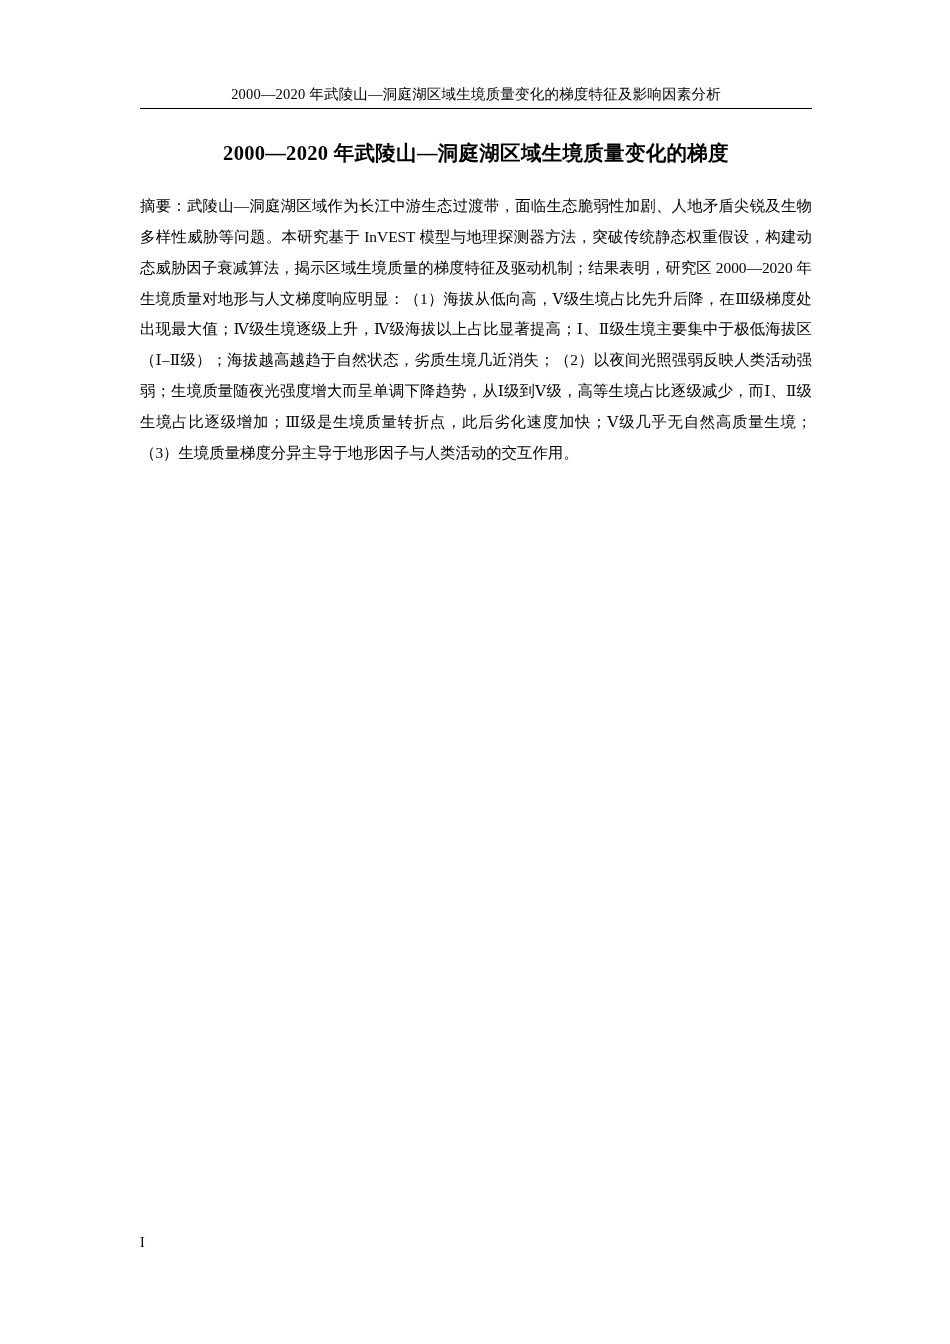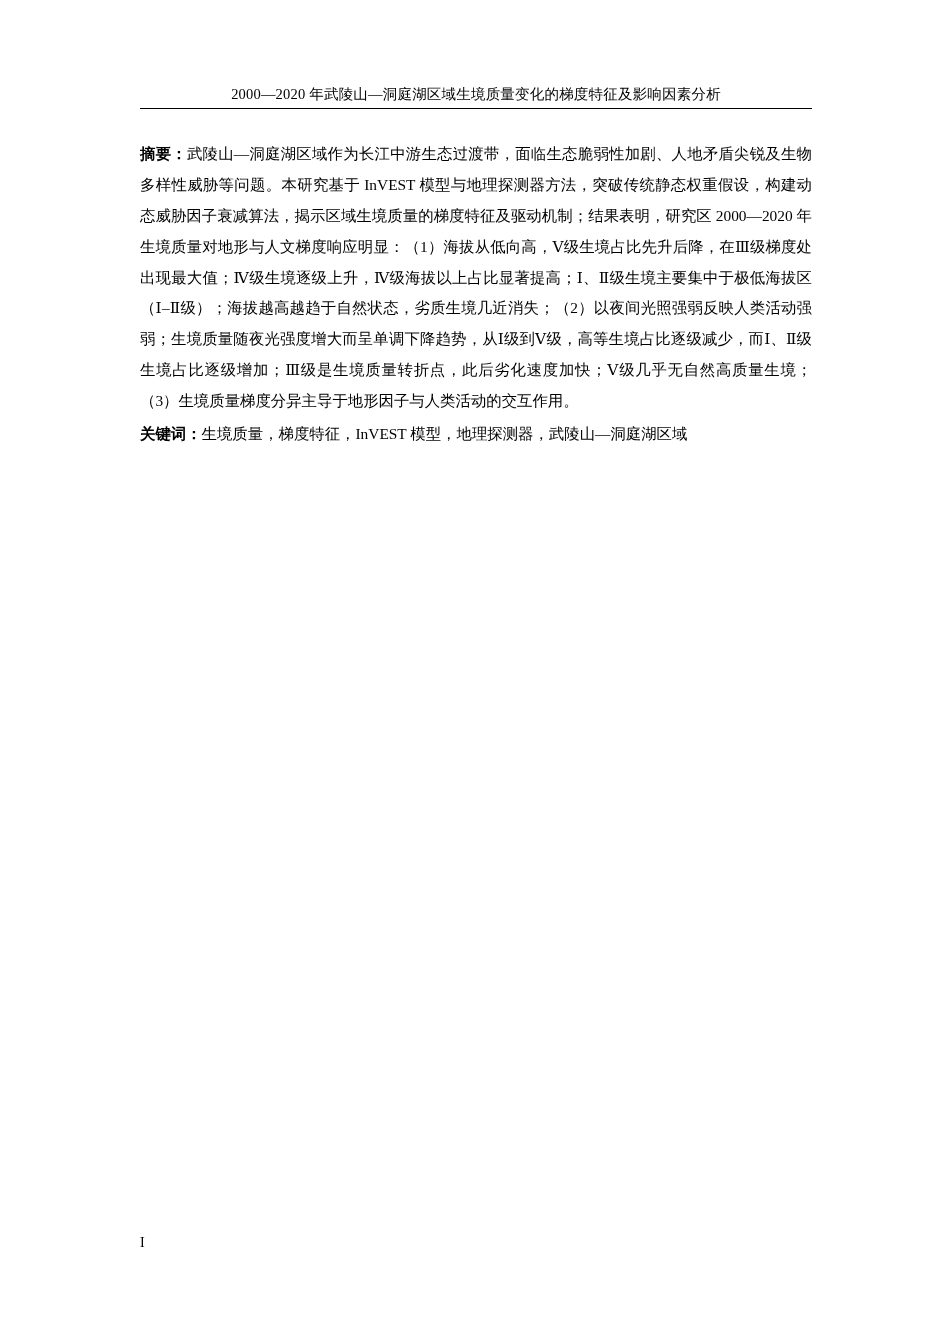--- a/index.html
+++ b/index.html
@@ -51,21 +51,21 @@
   }
   
   .abstract {
     margin-top: 22px;
     font-size: 15.4px;
     line-height: 2.0;
     text-align: justify;
     text-justify: inter-ideograph;
   }
   .lbl {
-    font-weight: bold;
+    font-weight: normal;
   }
   .keywords {
     margin-top: 2px;
     font-size: 15.4px;
     line-height: 2.0;
     text-align: justify;
   }
   
   .folio {
     position: absolute;
@@ -76,26 +76,24 @@
 </style>
 </head>
 <body>
 
 <div class="page">
   <div class="content">
 
     <div class="header-line">2000—2020 年武陵山—洞庭湖区域生境质量变化的梯度特征及影响因素分析</div>
 
     <div class="title">
+      <span class="ln1">2000—2020 年武陵山—洞庭湖区域生境质量变化的梯度</span>
     </div>
 
     <div class="abstract">
       <span class="lbl">摘要：</span><span>武陵山—洞庭湖区域作为长江中游生态过渡带，面临生态脆弱性加剧、人地矛盾尖锐及生物多样性威胁等问题。本研究基于 InVEST 模型与地理探测器方法，突破传统静态权重假设，构建动态威胁因子衰减算法，揭示区域生境质量的梯度特征及驱动机制；结果表明，研究区 2000—2020 年生境质量对地形与人文梯度响应明显：（1）海拔从低向高，Ⅴ级生境占比先升后降，在Ⅲ级梯度处出现最大值；Ⅳ级生境逐级上升，Ⅳ级海拔以上占比显著提高；Ⅰ、Ⅱ级生境主要集中于极低海拔区（Ⅰ–Ⅱ级）；海拔越高越趋于自然状态，劣质生境几近消失；（2）以夜间光照强弱反映人类活动强弱；生境质量随夜光强度增大而呈单调下降趋势，从Ⅰ级到Ⅴ级，高等生境占比逐级减少，而Ⅰ、Ⅱ级生境占比逐级增加；Ⅲ级是生境质量转折点，此后劣化速度加快；Ⅴ级几乎无自然高质量生境；（3）生境质量梯度分异主导于地形因子与人类活动的交互作用。</span>
     </div>
 
-    <div class="keywords">
-      <span class="lbl">关键词：</span><span>生境质量，梯度特征，InVEST 模型，地理探测器，武陵山—洞庭湖区域</span>
-    </div>
 
   </div>
 
   <div class="folio">I</div>
 </div>
 
 </body></html>

